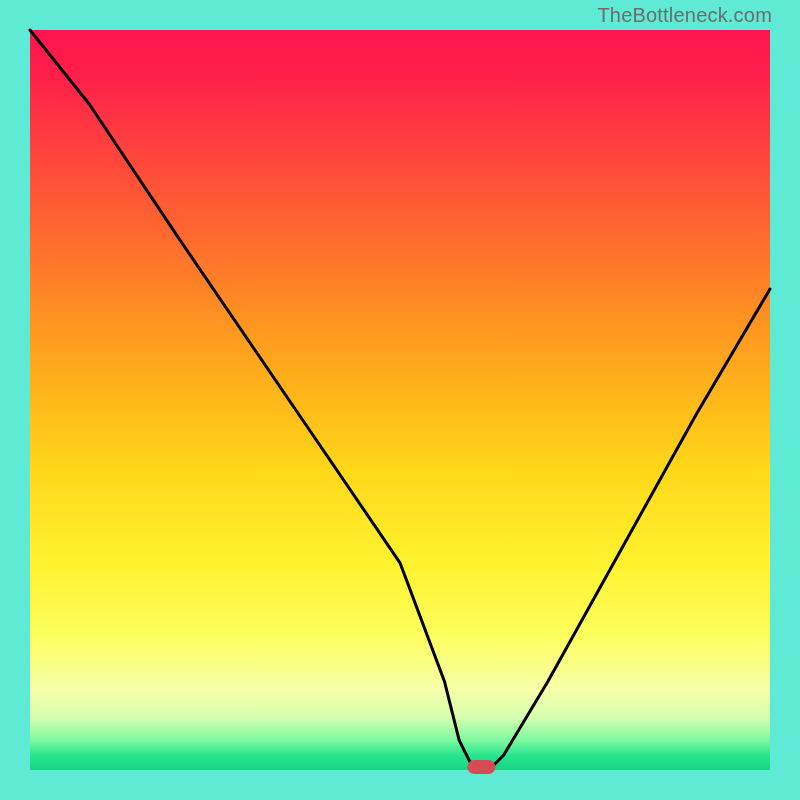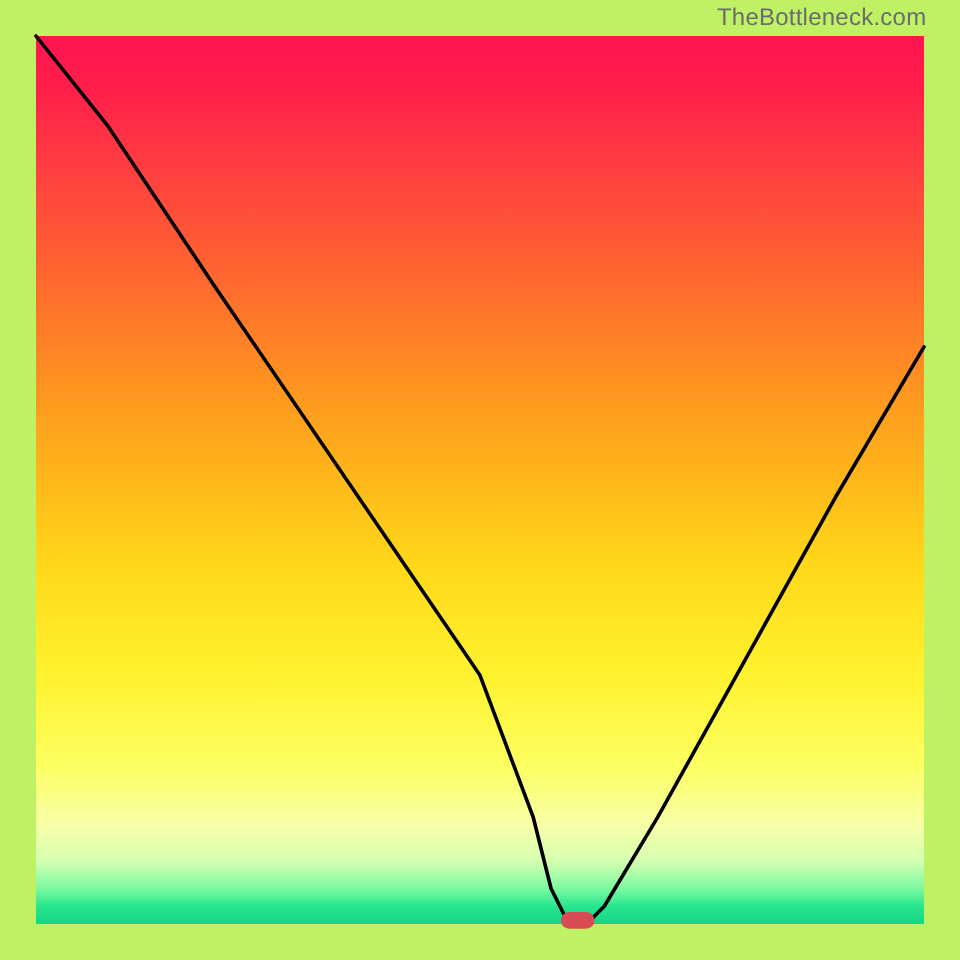--- a/index.html
+++ b/index.html
@@ -8,21 +8,21 @@
     width: 800px;
     height: 800px;
     overflow: hidden;
     background: #000;
     font-family: Arial, Helvetica, sans-serif;
   }
   .frame {
     position: relative;
     width: 800px;
     height: 800px;
-    background: #bef264;
+    background: #5eead4;
   }
   .plot {
     position: absolute;
     left: 30px;
     top: 30px;
     width: 740px;
     height: 740px;
     
     background: linear-gradient(
       to bottom,

